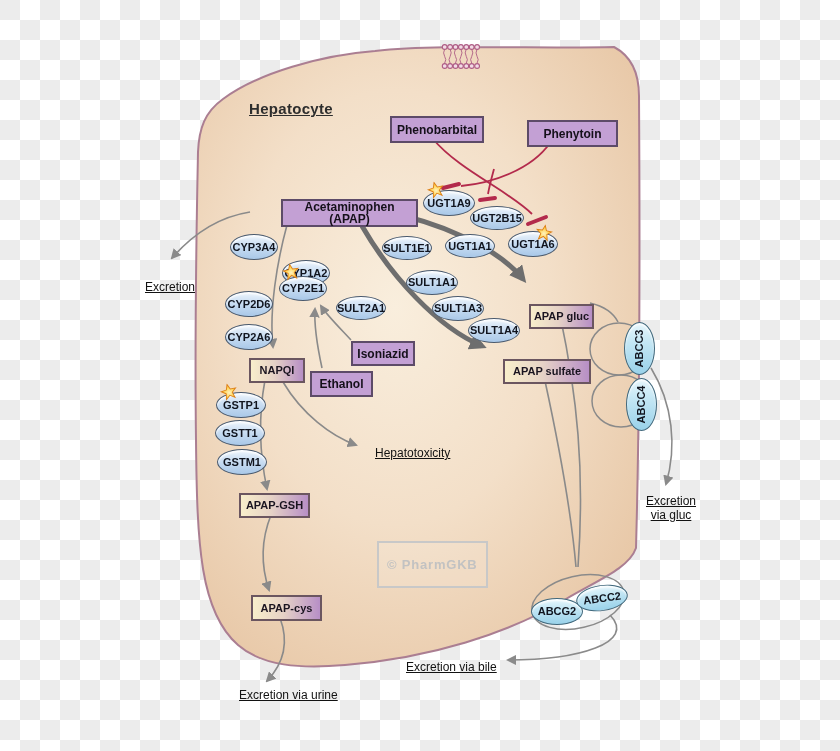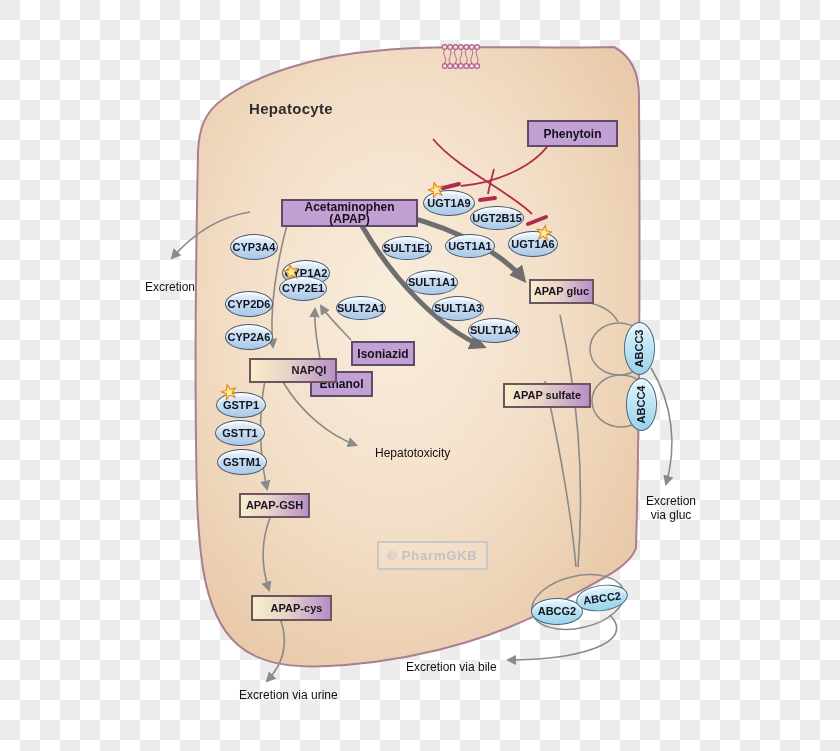--- a/index.html
+++ b/index.html
@@ -27,27 +27,27 @@
   .box{
     border:2px solid #5d4b68;background:#c3a0d4;font-size:12px;color:#15101a;
   }
   .gradbox{
     border:2px solid #6b5660;
     background:linear-gradient(90deg,#f8eecb 0%,#e6d2c6 45%,#bохит 100%);
     background:linear-gradient(90deg,#f8eecb 0%,#e6d2c6 45%,#b78fc6 100%);
     color:#1a1420;
   }
   .txt{
-    position:absolute;font-size:12px;color:#121212;font-weight:bold;white-space:nowrap;
+    position:absolute;font-size:12px;color:#121212;font-weight:bold;white-space:nowrap;text-decoration:underline;
   }
   .txt2{text-align:center;white-space:normal;line-height:1.15;}
   .title{font-size:15px;color:#2e2e2e;letter-spacing:.3px;}
   .watermark{
     position:absolute;border:2px solid #c8c8c8;color:#c2c2c2;background:rgba(255,255,255,.12);
-    font-size:13px;font-weight:bold;letter-spacing:.8px;padding:5px 8px;
+    font-size:13px;font-weight:bold;letter-spacing:.8px;padding:14px 8px;
   }
   .star{position:absolute;width:18px;height:18px;}
   .star::before,.star::after{
     content:"";position:absolute;inset:0;
     clip-path:polygon(50% 0%,63% 33%,98% 35%,70% 57%,79% 94%,50% 72%,21% 94%,30% 57%,2% 35%,37% 33%);
   }
   .star::before{background:#dd8018;}
   .star::after{background:radial-gradient(circle at 50% 55%,#fff3c0 0%,#ffd24d 55%,#f9a826 100%);transform:scale(.72);}
 </style>
 </head>
@@ -146,30 +146,31 @@
       <g stroke-width="4" stroke-linecap="round">
         <path d="M 528,224 L 546,217"></path>
         <path d="M 443,188 L 459,184"></path>
         <path d="M 480,200 L 495,198"></path>
       </g>
     </g>
   </svg>
 
   <div class="txt title" style="left:249px;top:100px;">Hepatocyte</div>
 
+  <div class="node box" style="left:390px;top:116px;width:90px;height:23px;">Phenobarbital</div>
   <div class="node box" style="left:527px;top:120px;width:87px;height:23px;">Phenytoin</div>
   <div class="node box" style="left:248px;top:199px;width:133px;height:24px;margin-left:33px;">Acetaminophen (APAP)</div>
   <div class="node box" style="left:351px;top:341px;width:60px;height:21px;">Isoniazid</div>
   <div class="node box" style="left:310px;top:371px;width:59px;height:22px;">Ethanol</div>
 
-  <div class="node gradbox" style="left:249px;top:358px;width:52px;height:21px;padding-left:32px;">NAPQI</div>
-  <div class="node gradbox" style="left:529px;top:279px;width:61px;height:21px;">APAP gluc</div>
-  <div class="node gradbox" style="left:503px;top:359px;width:84px;height:21px;margin-top:24px;">APAP sulfate</div>
+  <div class="node gradbox" style="left:249px;top:358px;width:52px;height:21px;">NAPQI</div>
+  <div class="node gradbox" style="left:529px;top:304px;width:61px;height:21px;">APAP gluc</div>
+  <div class="node gradbox" style="left:503px;top:359px;width:84px;height:21px;">APAP sulfate</div>
   <div class="node gradbox" style="left:239px;top:493px;width:67px;height:21px;">APAP-GSH</div>
-  <div class="node gradbox" style="left:251px;top:595px;width:67px;height:22px;padding-left:10px;">APAP-cys</div>
+  <div class="node gradbox" style="left:251px;top:595px;width:67px;height:22px;">APAP-cys</div>
 
   <div class="node ellipse" style="left:230px;top:234px;width:46px;height:24px;">CYP3A4</div>
   <div class="node ellipse" style="left:242px;top:260px;width:46px;height:24px;margin-left:40px;">CYP1A2</div>
   <div class="node ellipse" style="left:225px;top:291px;width:46px;height:24px;">CYP2D6</div>
   <div class="node ellipse" style="left:225px;top:324px;width:46px;height:24px;">CYP2A6</div>
   <div class="node ellipse" style="left:279px;top:276px;width:46px;height:23px;">CYP2E1</div>
 
   <div class="node ellipse" style="left:336px;top:256px;width:48px;height:22px;margin-top:40px;">SULT2A1</div>
   <div class="node ellipse" style="left:382px;top:236px;width:48px;height:22px;">SULT1E1</div>
   <div class="node ellipse" style="left:406px;top:270px;width:50px;height:23px;">SULT1A1</div>

